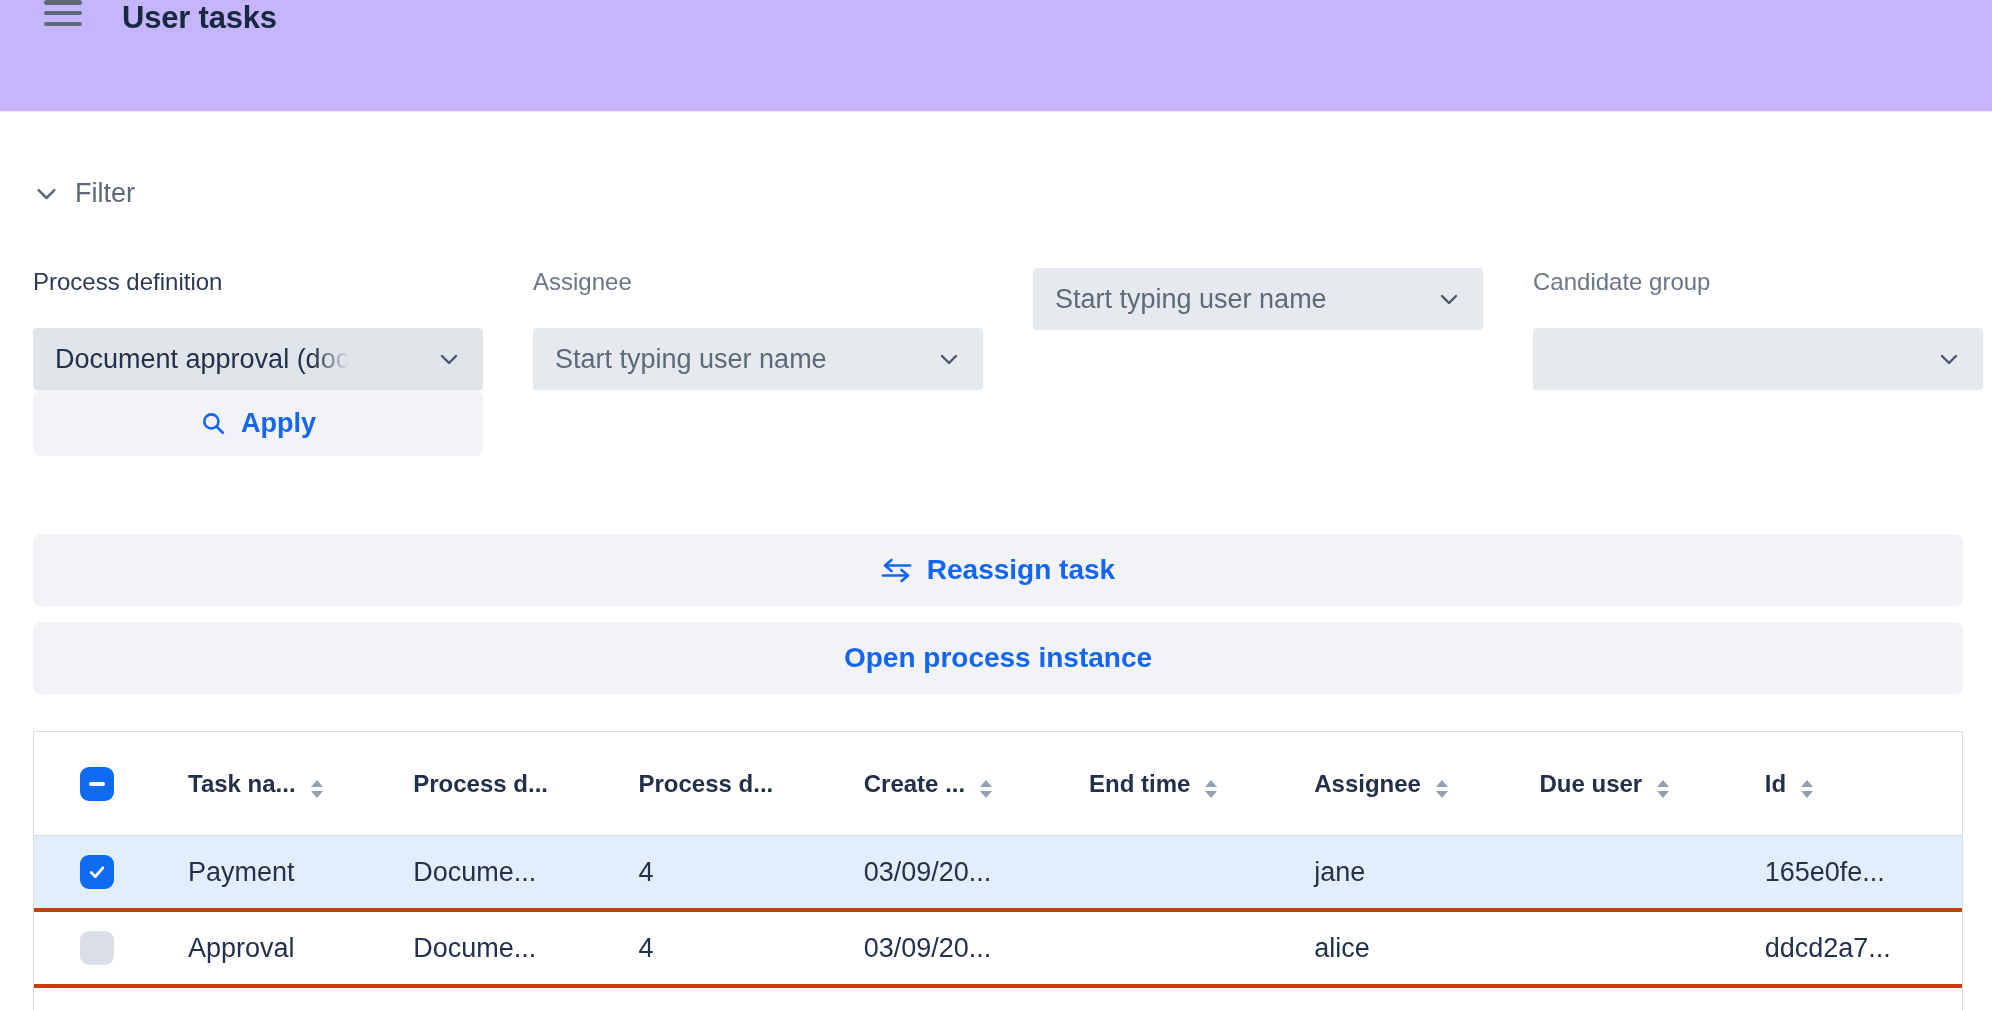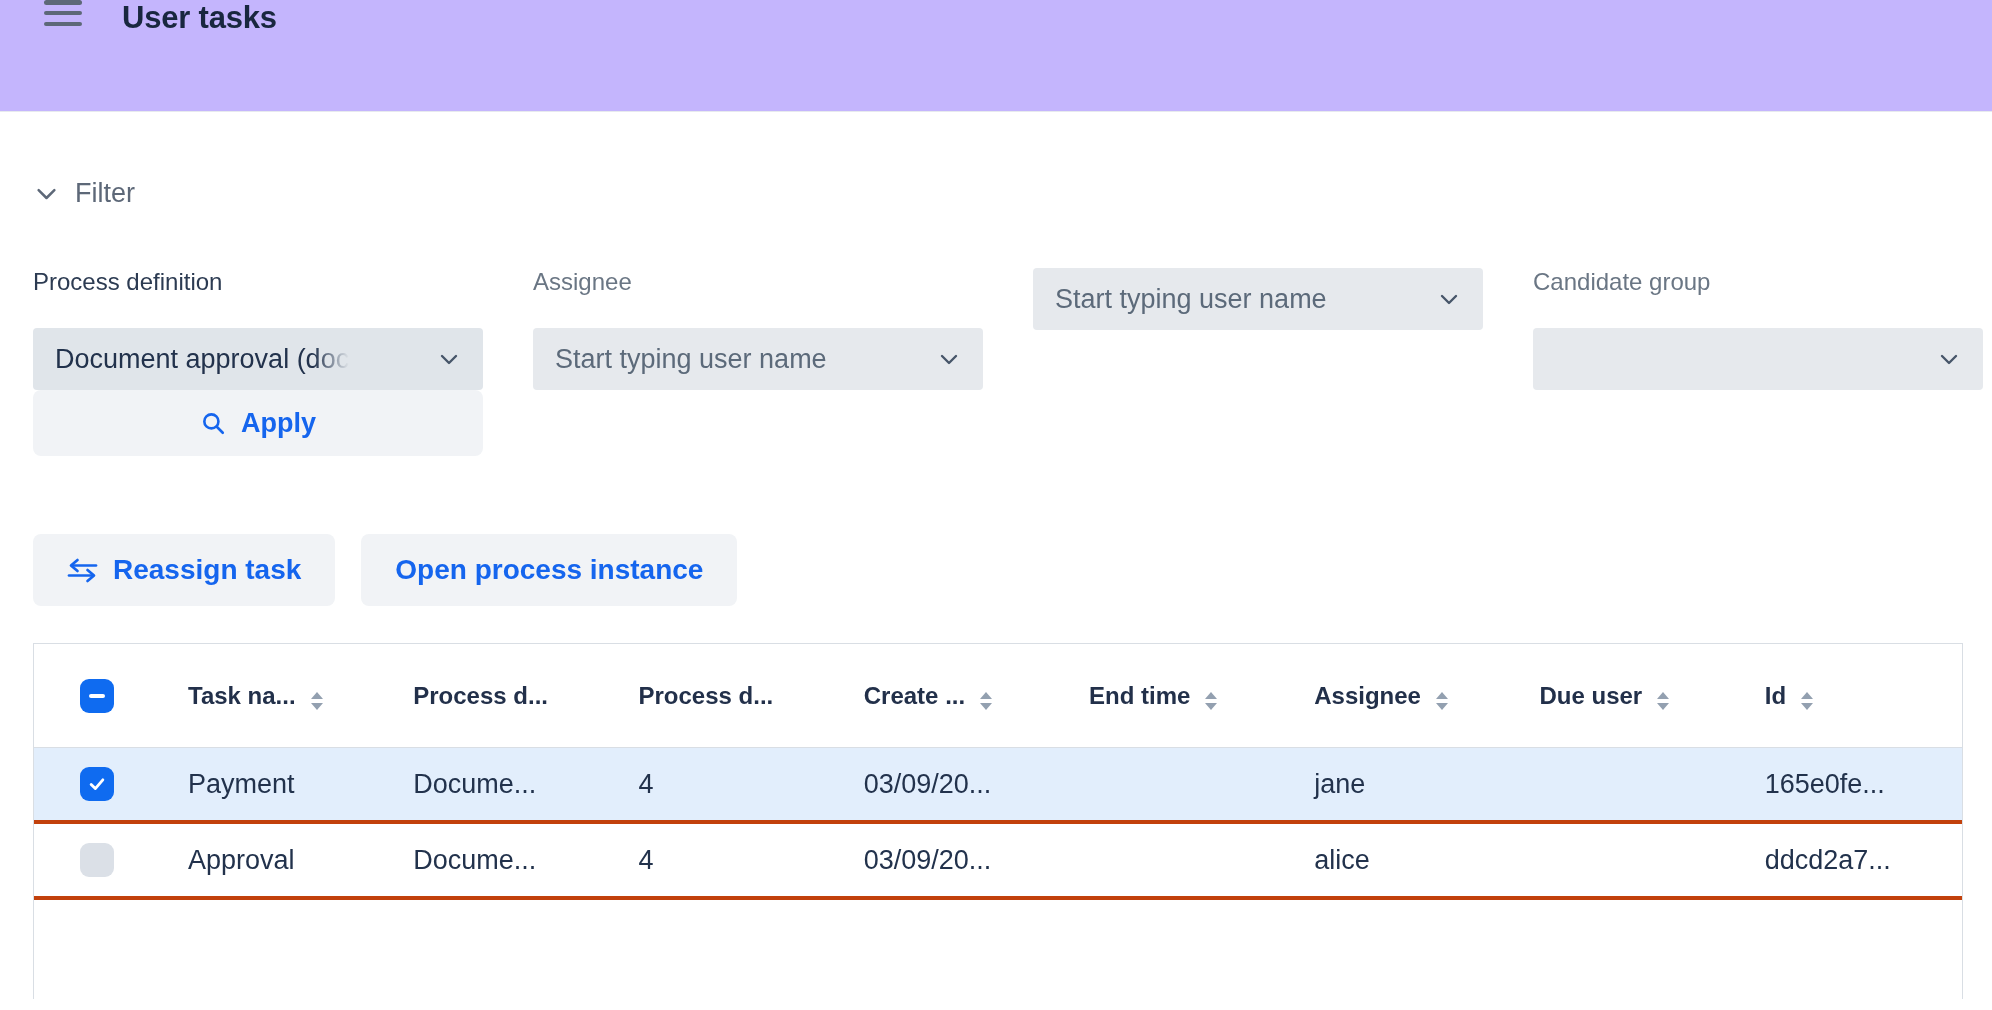--- a/index.html
+++ b/index.html
@@ -89,21 +89,21 @@
     border: none;
     border-radius: 8px;
     color: #1565ee;
     font-family: "Liberation Sans", sans-serif;
     font-size: 27px;
     font-weight: 600;
     cursor: pointer;
   }
   .apply-btn { width: 450px; height: 66px; }
 
-  .actions { margin-top: 78px; display: flex; gap: 26px; }
+  .actions { margin-top: 78px; display: flex; gap: 16px; flex-direction: column; }
   .actions .btn { height: 72px; padding: 0 34px; font-size: 28px; }
 
   
   .task-table {
     margin-top: 37px;
     width: 1930px;
     height: 356px;
     border: 1px solid #d9dee4;
     border-bottom: none;
     background: #fff;

